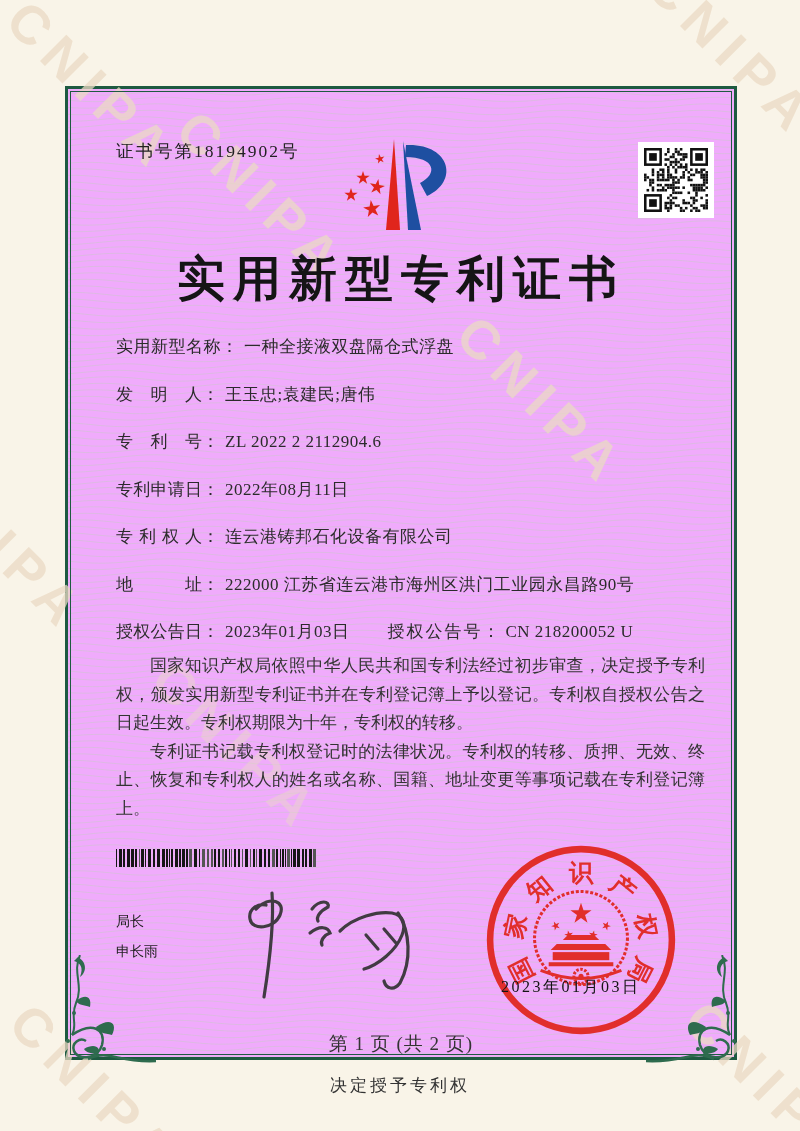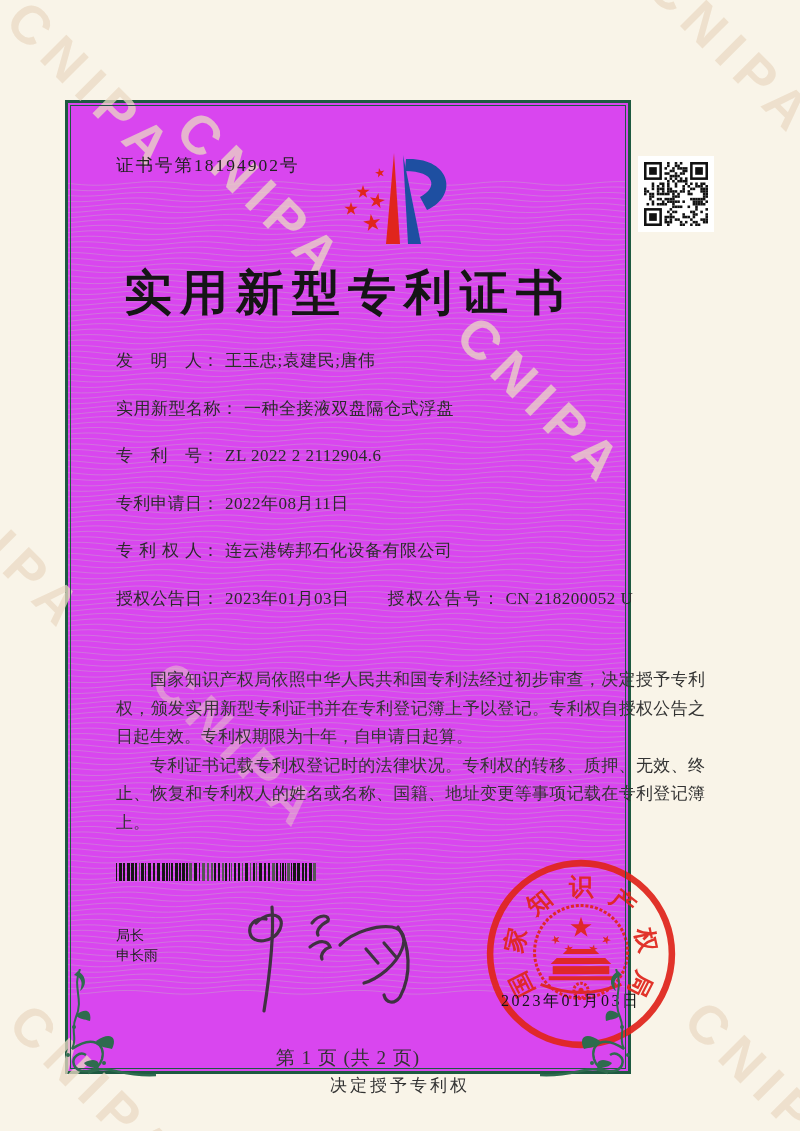--- a/index.html
+++ b/index.html
@@ -11,23 +11,23 @@
     --watermark:#ebdac4;
   }
   html,body{margin:0;padding:0;}
   body{background:#ddd;font-family:"Liberation Serif","DejaVu Serif",serif;}
   .page{
     position:relative;width:800px;height:1131px;margin:0 auto;
     background:#f9f4e8;overflow:hidden;color:#2b2b2b;
   }
   
   .frame{
-    position:absolute;left:65px;top:100px;width:566px;height:974px;
+    position:absolute;left:65px;top:86px;width:672px;height:974px;
     border:3px solid var(--frame-green);
-    background:#d946ef;box-sizing:border-box;
+    background:#f0abfc;box-sizing:border-box;
   }
   .frame::before{
     content:"";position:absolute;inset:2px;border:1px solid var(--frame-green);
     pointer-events:none;z-index:4;
   }
   .frame > *{position:absolute;}
   .guilloche{inset:0;width:100%;height:100%;z-index:0;}
   
   .wm-layer{position:absolute;inset:0;z-index:2;pointer-events:none;}
   .wm{
@@ -51,21 +51,21 @@
   }
   .flabel.wide{width:auto;letter-spacing:.5px;}
   .fvalue{margin-left:6px;letter-spacing:.5px;}
   .flabel2{margin-left:38px;letter-spacing:2px;}
   .body-text{left:48px;top:563px;width:589px;font-size:17px;line-height:28.5px;
     text-align:justify;color:#333;z-index:3;}
   .body-text p{margin:0;text-indent:2em;}
   .barcode{left:48px;top:760px;z-index:3;}
   .sign{left:48px;top:824px;font-family:Liberation Sans, sans-serif;
     font-size:14px;color:#222;z-index:3;}
-  .sign .name{margin-top:2px;}
+  .sign .name{margin-top:12px;}
   .signature{left:160px;top:798px;z-index:3;}
   .seal{left:412px;top:750px;z-index:3;}
   .seal-date{left:433px;top:888px;font-size:16px;letter-spacing:2.5px;color:#141414;
     z-index:3;white-space:nowrap;}
   .page-info{left:0;right:0;top:942px;text-align:center;font-size:19px;
     letter-spacing:1px;color:#333;z-index:3;}
   .flourish{z-index:4;}
   .flourish.bl{left:-10px;bottom:-16px;}
   .flourish.br{right:-10px;bottom:-16px;transform:scaleX(-1);}
   .continuation{
@@ -455,41 +455,44 @@
           <rect x="0" y="46.08" width="17.92" height="17.92" fill="#111"></rect>
           <rect x="2.56" y="48.64" width="12.8" height="12.8" fill="#fff"></rect>
           <rect x="5.12" y="51.2" width="7.68" height="7.68" fill="#111"></rect>
         </svg>
     </div>
 
     <div class="title">实用新型专利证书</div>
 
     <div class="fields">
       <div class="frow">
-        <span class="flabel">发明人</span><span>：</span><span class="fvalue">王玉忠;袁建民;唐伟</span>
+        <span class="flabel wide">实用新型名称</span><span>：</span><span class="fvalue">一种全接液双盘隔仓式浮盘</span>
       </div>
       <div class="frow">
-        <span class="flabel wide">实用新型名称</span><span>：</span><span class="fvalue">一种全接液双盘隔仓式浮盘</span>
+        <span class="flabel">发明人</span><span>：</span><span class="fvalue">王玉忠;袁建民;唐伟</span>
       </div>
       <div class="frow">
         <span class="flabel">专利号</span><span>：</span><span class="fvalue">ZL 2022 2 2112904.6</span>
       </div>
       <div class="frow">
         <span class="flabel">专利申请日</span><span>：</span><span class="fvalue">2022年08月11日</span>
       </div>
       <div class="frow">
         <span class="flabel">专利权人</span><span>：</span><span class="fvalue">连云港铸邦石化设备有限公司</span>
       </div>
       <div class="frow">
+        <span class="flabel">地址</span><span>：</span><span class="fvalue">222000 江苏省连云港市海州区洪门工业园永昌路90号</span>
+      </div>
+      <div class="frow">
         <span class="flabel">授权公告日</span><span>：</span><span class="fvalue">2023年01月03日</span><span class="flabel2">授权公告号</span><span>：</span><span class="fvalue">CN 218200052 U</span>
       </div>
     </div>
 
     <div class="body-text">
-      <p>国家知识产权局依照中华人民共和国专利法经过初步审查，决定授予专利权，颁发实用新型专利证书并在专利登记簿上予以登记。专利权自授权公告之日起生效。专利权期限为十年，自申请日起算。</p>
+      <p>国家知识产权局依照中华人民共和国专利法经过初步审查，决定授予专利权，颁发实用新型专利证书并在专利登记簿上予以登记。专利权自授权公告之日起生效。专利权期限为十年，专利权的转移。</p>
       <p>专利证书记载专利权登记时的法律状况。专利权的转移、质押、无效、终止、恢复和专利权人的姓名或名称、国籍、地址变更等事项记载在专利登记簿上。</p>
     </div>
 
     <svg class="barcode" id="barcode" width="206" height="18" viewBox="0 0 206 18">
         <rect x="0" y="0" width="1" height="18" fill="#161616"></rect>
         <rect x="3" y="0" width="3" height="18" fill="#161616"></rect>
         <rect x="7" y="0" width="2" height="18" fill="#161616"></rect>
         <rect x="11" y="0" width="3" height="18" fill="#161616"></rect>
         <rect x="15" y="0" width="3" height="18" fill="#161616"></rect>
         <rect x="19" y="0" width="2" height="18" fill="#161616"></rect>

